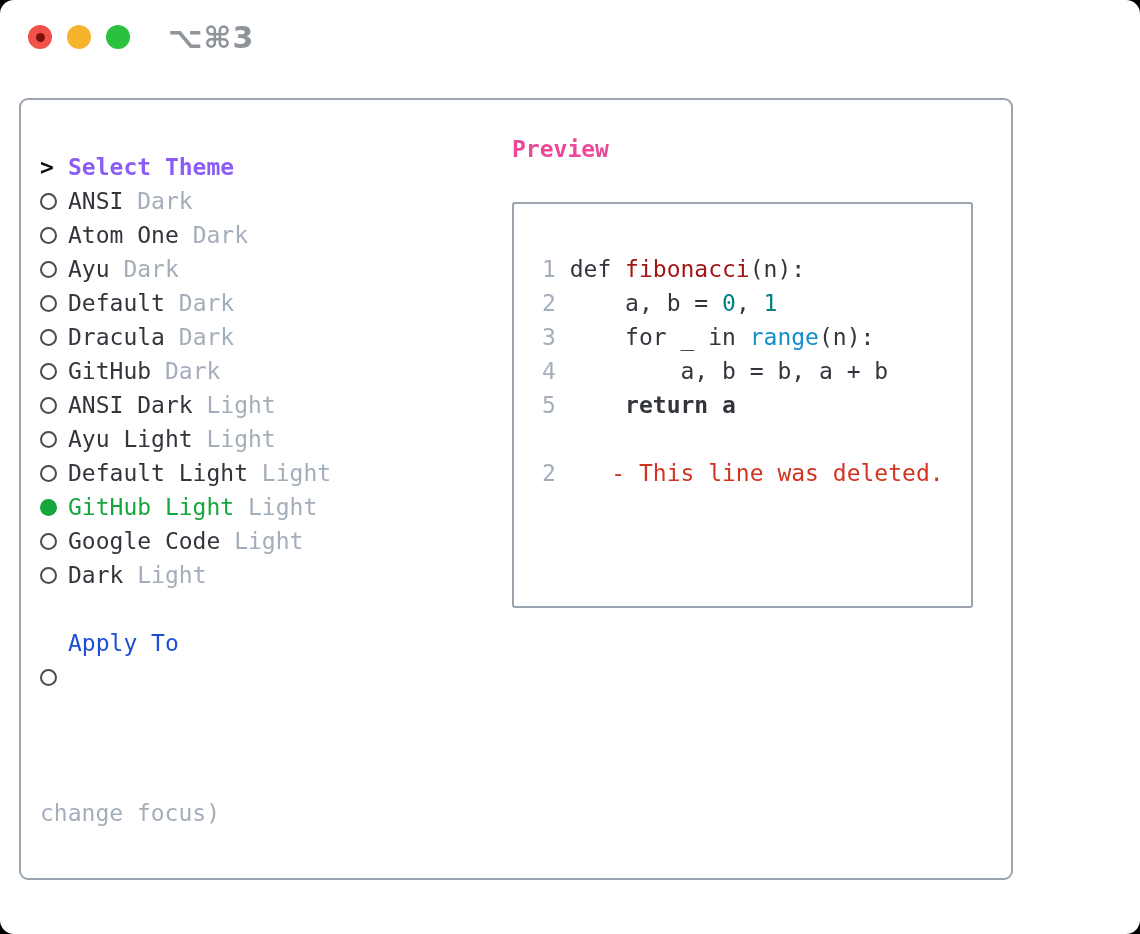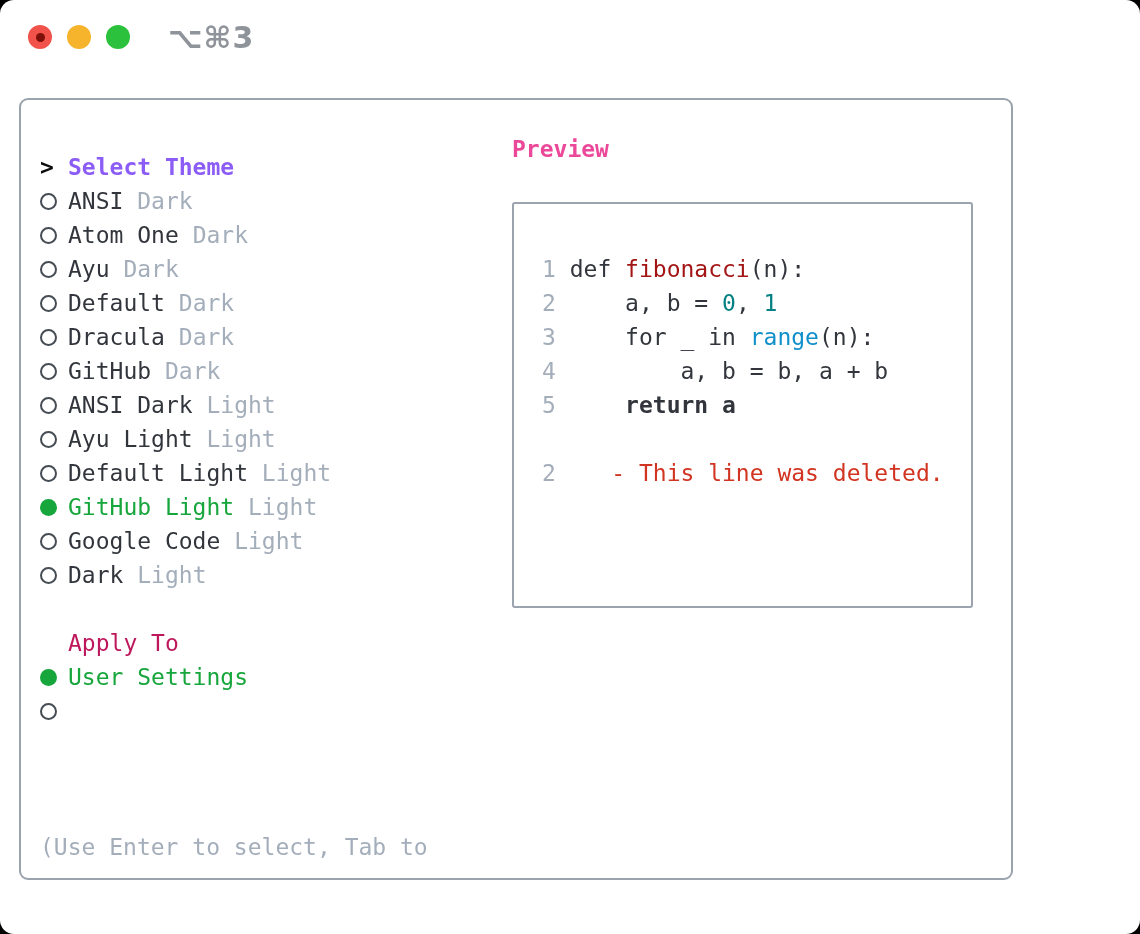--- a/index.html
+++ b/index.html
@@ -24,21 +24,21 @@
   .panel{
     position:absolute;left:19px;top:98px;width:994px;height:782px;
     border:2px solid var(--accent-border,#9aa3ae);border-radius:9px;
     box-sizing:border-box;background:#fff;
   }
   .left-col{position:absolute;left:19px;top:50px;font-size:23px;line-height:34px;}
   .row{height:34px;display:flex;align-items:center;white-space:pre;}
   .icon-cell{width:28px;display:flex;align-items:center;flex:none;}
   .cursor{font-weight:bold;color:#0a0c0e;}
   .heading{font-weight:bold;color:#8b5cf6;}
-  .subheading{color:#be185d;text-align:center;}
+  .subheading{color:#1d4ed8;text-align:center;}
   .radio{width:13px;height:13px;border:2px solid #464c54;border-radius:50%;box-sizing:content-box;}
   .radio.on{width:17px;height:17px;border:none;background:var(--selected-green,#17a63c);}
   .opt-name{color:#32363c;}
   .opt-variant{color:#a4aebb;}
   .sel .opt-name{color:var(--selected-green,#17a63c);}
   .spacer{height:34px;}
   .hint{color:#a4aebb;font-size:23px;line-height:34px;white-space:pre;}
   
   .preview-heading{
     position:absolute;left:491px;top:32px;height:34px;display:flex;align-items:center;
@@ -89,28 +89,26 @@
         </div>
 
       <div class="spacer"></div>
 
       <div class="row">
         <span class="icon-cell"></span>
         <span class="subheading">Apply To</span>
       </div>
 
       <div id="apply-list">
-          <div class="row sel"><span class="icon-cell"><span class="radio on"></span></span><span class="opt-name">User Settings</span></div>
           <div class="row"><span class="icon-cell"><span class="radio"></span></span></div>
         </div>
 
       <div class="spacer"></div>
 
       <div class="hint">
-        <div>(Use Enter to select, Tab to</div>
         <div>change focus)</div>
       </div>
     </div>
 
     <div class="preview-heading">Preview</div>
 
     <div class="preview-box">
       <div id="code-lines">
           <div class="code-line"><span style="color: rgb(164, 174, 187);">1 </span><span style="color: rgb(50, 54, 60);">def </span><span style="color: rgb(163, 21, 21);">fibonacci</span><span style="color: rgb(50, 54, 60);">(n):</span></div>
           <div class="code-line"><span style="color: rgb(164, 174, 187);">2 </span><span style="color: rgb(50, 54, 60); margin-top: 28px;">    a, b = </span><span style="color: rgb(3, 128, 131);">0</span><span style="color: rgb(50, 54, 60);">, </span><span style="color: rgb(3, 128, 131);">1</span></div>

